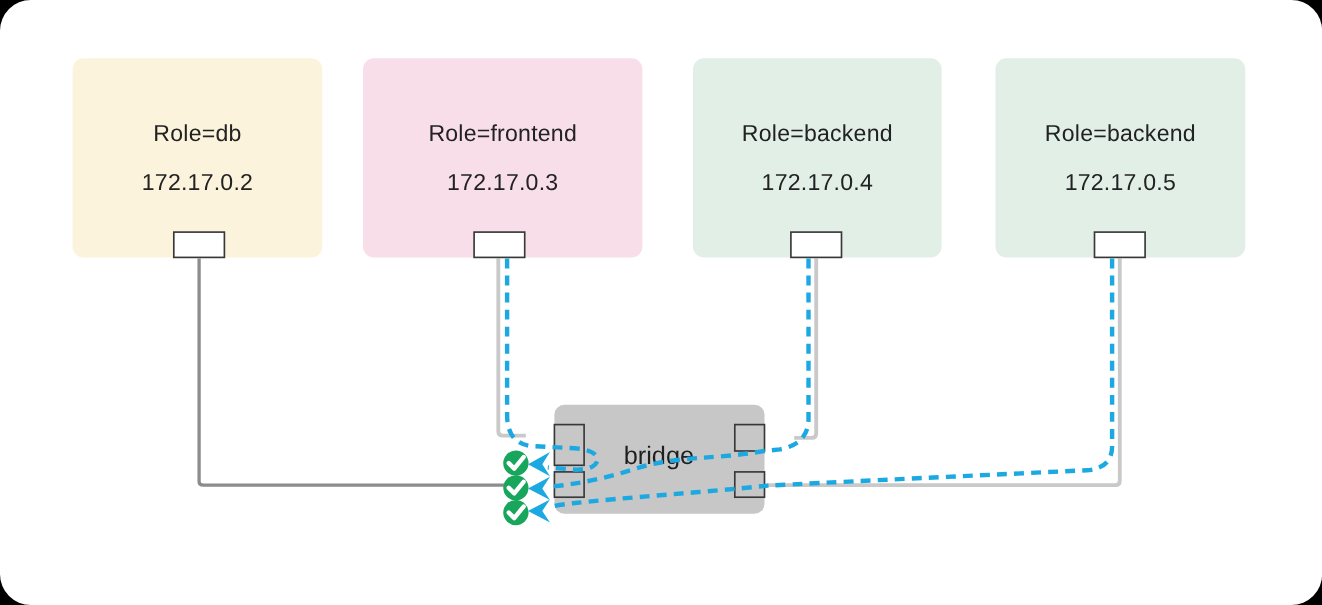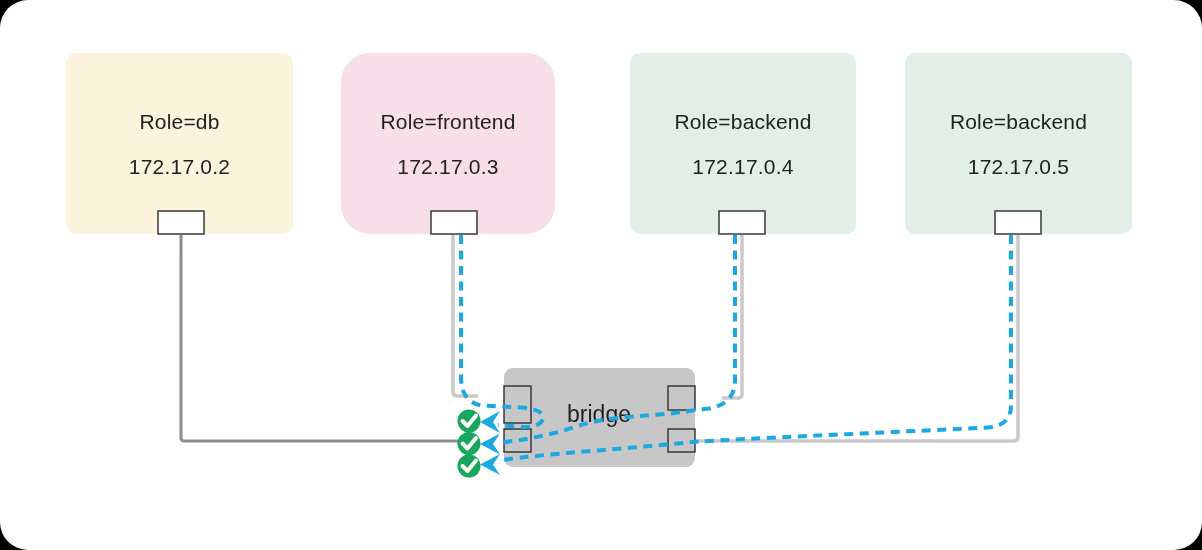--- a/index.html
+++ b/index.html
@@ -24,21 +24,21 @@
     gap: 24px;
     box-sizing: border-box;
   }
   .cbox .role, .cbox .ip {
     font-size: 21px;
     color: #222222;
     line-height: 1;
     letter-spacing: 0.2px;
   }
   .cbox-1 { left: 66px;  width: 227px; }
-  .cbox-2 { left: 341px; width: 214px; border-radius: 29px; }
+  .cbox-2 { left: 330px; width: 254px; }
   .cbox-3 { left: 630px; width: 226px; }
   .cbox-4 { left: 905px; width: 227px; }
   svg.overlay {
     position: absolute;
     left: 0; top: 0;
     width: 1202px; height: 550px;
     pointer-events: none;
   }
   .solid-light { fill: none; stroke-width: 3.5; }
   .solid-dark  { fill: none; stroke-width: 3; }

